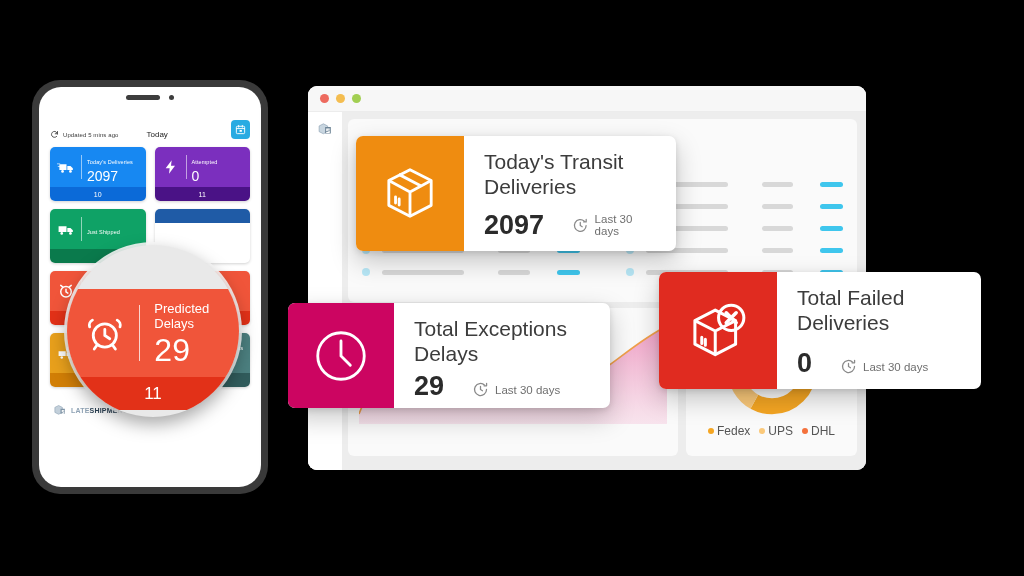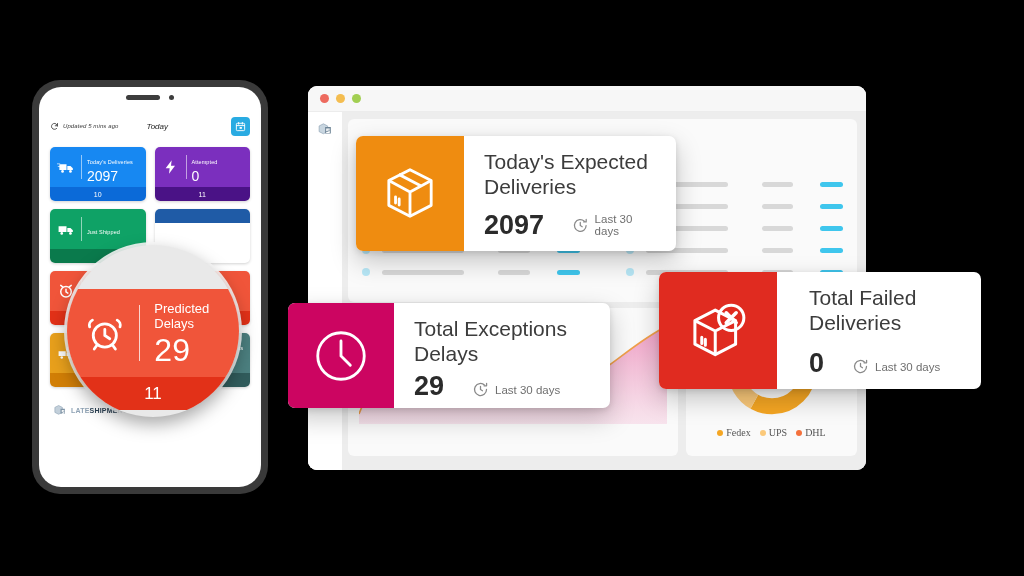--- a/index.html
+++ b/index.html
@@ -27,21 +27,21 @@
   #phone-notch {
     position: absolute; left: 50%; top: 8px; transform: translateX(-50%);
     display: flex; align-items: center; gap: 9px;
   }
   .notch-bar { width: 34px; height: 5px; border-radius: 3px; background: #3d3d3d; }
   .notch-dot { width: 5px; height: 5px; border-radius: 50%; background: #3d3d3d; }
 
   #phone-body { position: absolute; left: 0; top: 26px; right: 0; bottom: 0; padding: 0 11px; }
 
   #phone-topbar {
-    display: flex; align-items: center; height: 26px; margin-bottom: 8px; font-style: italic;
+    display: flex; align-items: flex-end; height: 26px; margin-bottom: 8px;
   }
   #phone-updated { display: flex; align-items: center; gap: 4px; }
   #phone-updated .lbl { font-size: 6px; color: #3b3b3b; letter-spacing: .1px; white-space: nowrap; }
   .mini-refresh { width: 9px; height: 9px; flex: 0 0 9px; }
   #phone-today { font-size: 8px; color: #222; font-weight: 500; margin-left: 28px; }
   #cal-btn {
     margin-left: auto; width: 19px; height: 19px; border-radius: 4px;
     background: #29ABE2; display: flex; align-items: center; justify-content: center;
   }
 
@@ -116,41 +116,41 @@
   .col-gap { margin-left: 46px; }
 
   
   #area-svg { position: absolute; left: 11px; top: 10px; width: 308px; height: 106px; }
   
   #donut-wrap { position: absolute; left: 0; right: 0; top: 14px; display:flex; justify-content:center; }
   #donut-legend { position: absolute; left: 0; right: 0; bottom: 18px;
                   display: flex; justify-content: center; align-items: center; gap: 9px; }
   .lg-item { display: flex; align-items: center; gap: 3px; }
   .lg-dot { width: 6px; height: 6px; border-radius: 50%; }
-  .lg-txt { font-size: 10px; color: #555; font-family: Liberation Serif, serif; }
+  .lg-txt { font-size: 12px; color: #555; }
 
   
   .stat-card {
     position: absolute; display: flex; background: #ffffff;
     border-radius: 7px; overflow: hidden;
     box-shadow: 0 10px 26px rgba(0,0,0,0.22), 0 2px 6px rgba(0,0,0,0.12);
   }
   .stat-icon { flex: 0 0 auto; display: flex; align-items: center; justify-content: center; }
   .stat-main { flex: 1; padding: 14px 18px 12px 20px; display: flex; flex-direction: column; }
   .stat-title { font-size: 21px; color: #3c3c3c; line-height: 1.17; font-weight: 400; }
   .stat-foot { display: flex; align-items: flex-end; margin-top: auto; padding-top: 7px; }
   .stat-value { font-size: 27px; font-weight: 700; color: #2b2b2b; line-height: 1; }
   .stat-period { display: flex; align-items: center; gap: 6px; margin-left: 28px; padding-bottom: 2px; justify-content: space-between; }
   .stat-period .ptxt { font-size: 11.5px; color: #6f6f6f; }
 
   #card-expected { left: 356px; top: 136px; width: 320px; height: 115px; }
   #card-expected .stat-icon { width: 108px; background: #EF8C10; }
   #card-delays  { left: 288px; top: 303px; width: 322px; height: 105px; }
   #card-delays .stat-icon { width: 106px; background: #CC0561; }
-  #card-failed  { left: 659px; top: 272px; width: 322px; height: 117px; gap: 12px; }
+  #card-failed  { left: 659px; top: 272px; width: 322px; height: 117px; }
   #card-failed .stat-icon { width: 118px; background: #E02B20; }
   #card-failed .stat-main { padding: 14px 16px 12px 20px; }
 </style>
 </head>
 <body>
 
 <div id="stage">
 
   <div id="phone">
     <div id="phone-screen">
@@ -456,21 +456,21 @@
   <div class="stat-card" id="card-expected">
     <div class="stat-icon">
       <svg width="62" height="62" viewBox="0 0 24 24" fill="none" stroke="#fff" stroke-width="1.1">
         <path d="M12 2.6l8.2 4.2v9.6L12 20.6 3.8 16.4V6.8z" stroke-linejoin="round"></path>
         <path d="M3.8 6.8L12 11.2l8.2-4.4M12 11.2v9.4" stroke-linejoin="round"></path>
         <path d="M7.7 4.4l8.4 4.4" stroke-linejoin="round"></path>
         <path d="M6.4 13.1v2.4M7.8 13.9v2.4" stroke-linecap="round"></path>
       </svg>
     </div>
     <div class="stat-main">
-      <div class="stat-title">Today's Expected Deliveries</div>
+      <div class="stat-title">Today's Transit Deliveries</div>
       <div class="stat-foot">
         <span class="stat-value">2097</span>
         <span class="stat-period">
           <svg width="17" height="17" viewBox="0 0 24 24" fill="none" stroke="#8a8a8a" stroke-width="1.8">
             <path d="M20.5 12a8.5 8.5 0 1 1-2.6-6.1" stroke-linecap="round"></path>
             <path d="M20.6 3.2v3.6h-3.6" stroke-linecap="round" stroke-linejoin="round"></path>
             <path d="M12 7.6V12l2.8 1.8" stroke-linecap="round"></path>
           </svg>
           <span class="ptxt">Last 30 days</span>
         </span>

